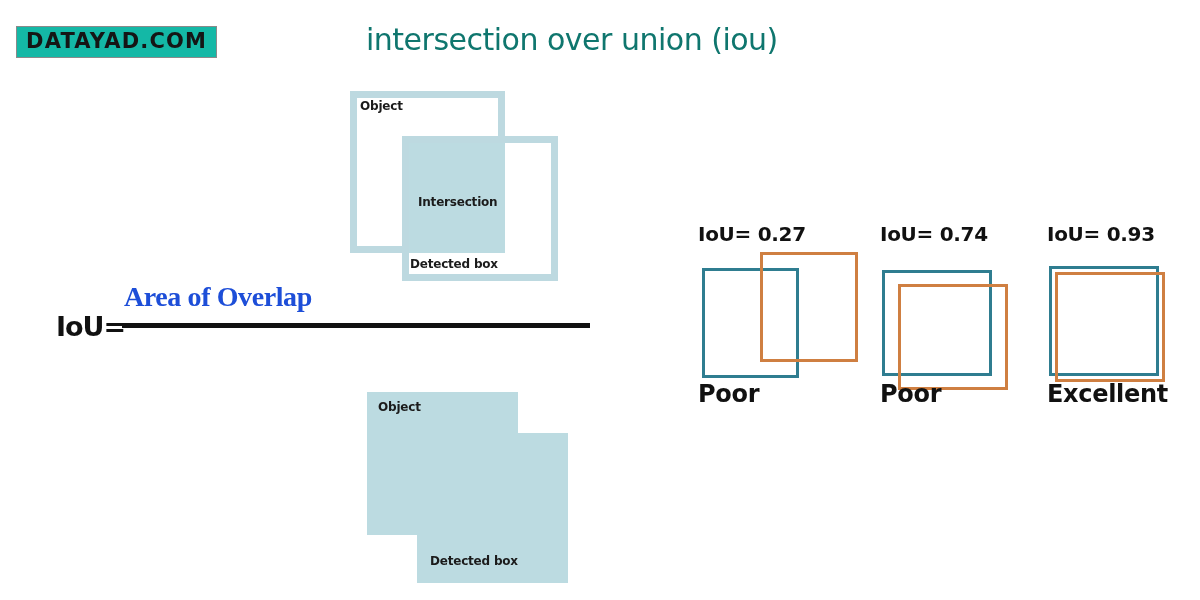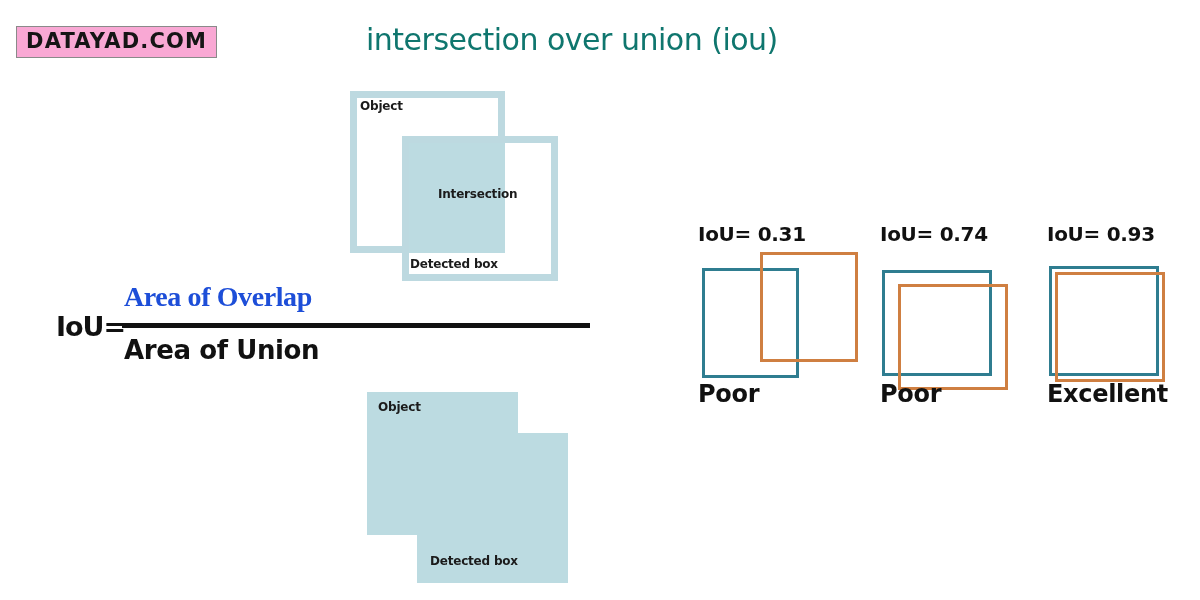--- a/index.html
+++ b/index.html
@@ -17,21 +17,21 @@
     -webkit-font-smoothing: antialiased;
   }
 
   
   #logo-box {
     position: absolute;
     left: 16px;
     top: 26px;
     border: 1.5px solid #8a8a8a;
     padding: 4px 9px 5px 9px;
-    background: #f9a8d4;
+    background: #14b8a6;
   }
   #logo-text {
     font-family: "DejaVu Sans", sans-serif;
     font-weight: bold;
     font-size: 21px;
     letter-spacing: 1.2px;
     color: #151515;
     line-height: 1;
     white-space: nowrap;
   }
@@ -88,21 +88,21 @@
   }
   #intersection-fill {
     position: absolute;
     left: 63px;
     top: 56px;
     width: 102px;
     height: 117px;
     background: #bcdbe1;
   }
   #object-label-top { left: 360px; top: 99px; }
-  #intersection-label { left: 418px; top: 187px; font-weight: bold; margin-left: 20px; }
+  #intersection-label { left: 418px; top: 195px; font-weight: bold; }
   #detected-label-top { left: 410px; top: 257px; }
 
   
   #formula {
     position: absolute;
     left: 44px;
     top: 275px;
     width: 560px;
     height: 110px;
   }
@@ -237,33 +237,32 @@
   <div class="outline-box" id="detected-box-outline"></div>
 </div>
 <div class="dlabel" id="object-label-top">Object</div>
 <div class="dlabel" id="intersection-label">Intersection</div>
 <div class="dlabel" id="detected-label-top">Detected box</div>
 
 <div id="formula">
   <div id="iou-equals">IoU=</div>
   <div id="numerator">Area of Overlap</div>
   <div id="fraction-bar"></div>
-  <div id="denominator">Area of Union</div>
 </div>
 
 <div id="union-diagram">
   <svg id="union-shape" viewBox="0 0 220 205" preserveAspectRatio="none">
     <polygon points="7,7 158,7 158,48 208,48 208,198 57,198 57,150 7,150" fill="#bcdbe1" stroke="none"></polygon>
   </svg>
 </div>
 <div class="dlabel" id="object-label-bottom">Object</div>
 <div class="dlabel" id="detected-label-bottom">Detected box</div>
 
 <div class="iou-card" id="card-poor">
-  <div class="iou-value">IoU= 0.31</div>
+  <div class="iou-value">IoU= 0.27</div>
   <div class="box-rect box-teal" id="poor-teal"></div>
   <div class="box-rect box-orange" id="poor-orange"></div>
   <div class="iou-quality" id="quality-poor">Poor</div>
 </div>
 
 <div class="iou-card" id="card-good">
   <div class="iou-value">IoU= 0.74</div>
   <div class="box-rect box-teal" id="good-teal"></div>
   <div class="box-rect box-orange" id="good-orange"></div>
   <div class="iou-quality" id="quality-good">Poor</div>

